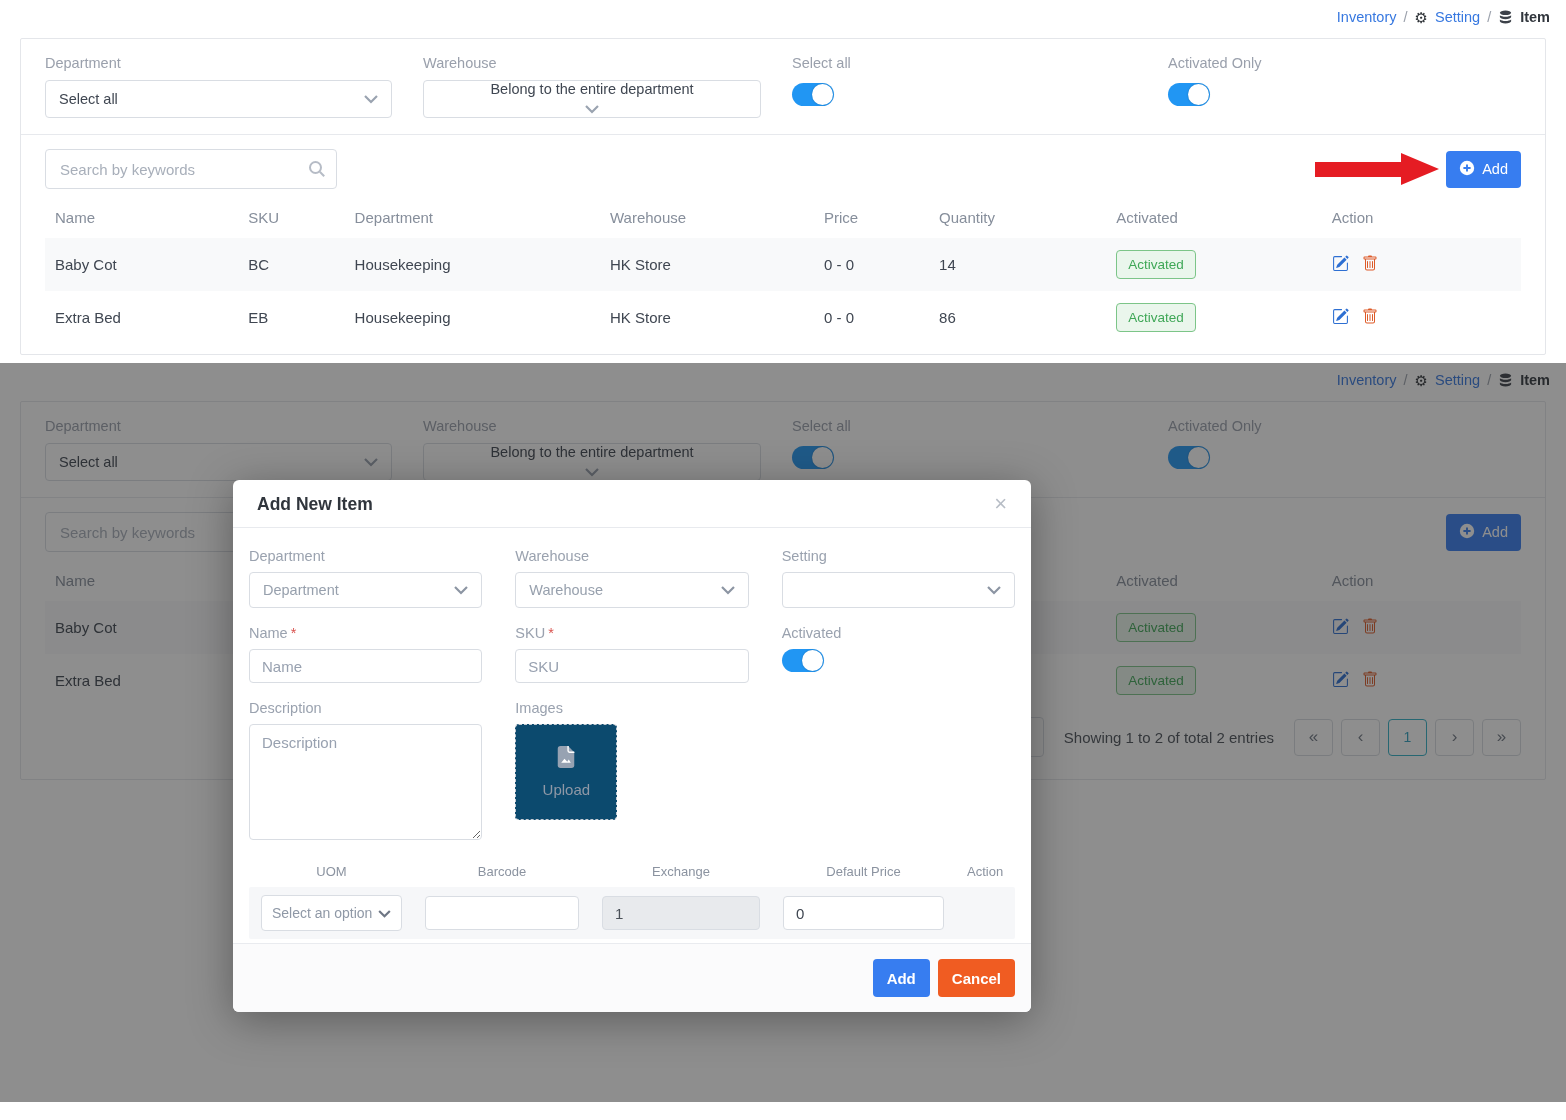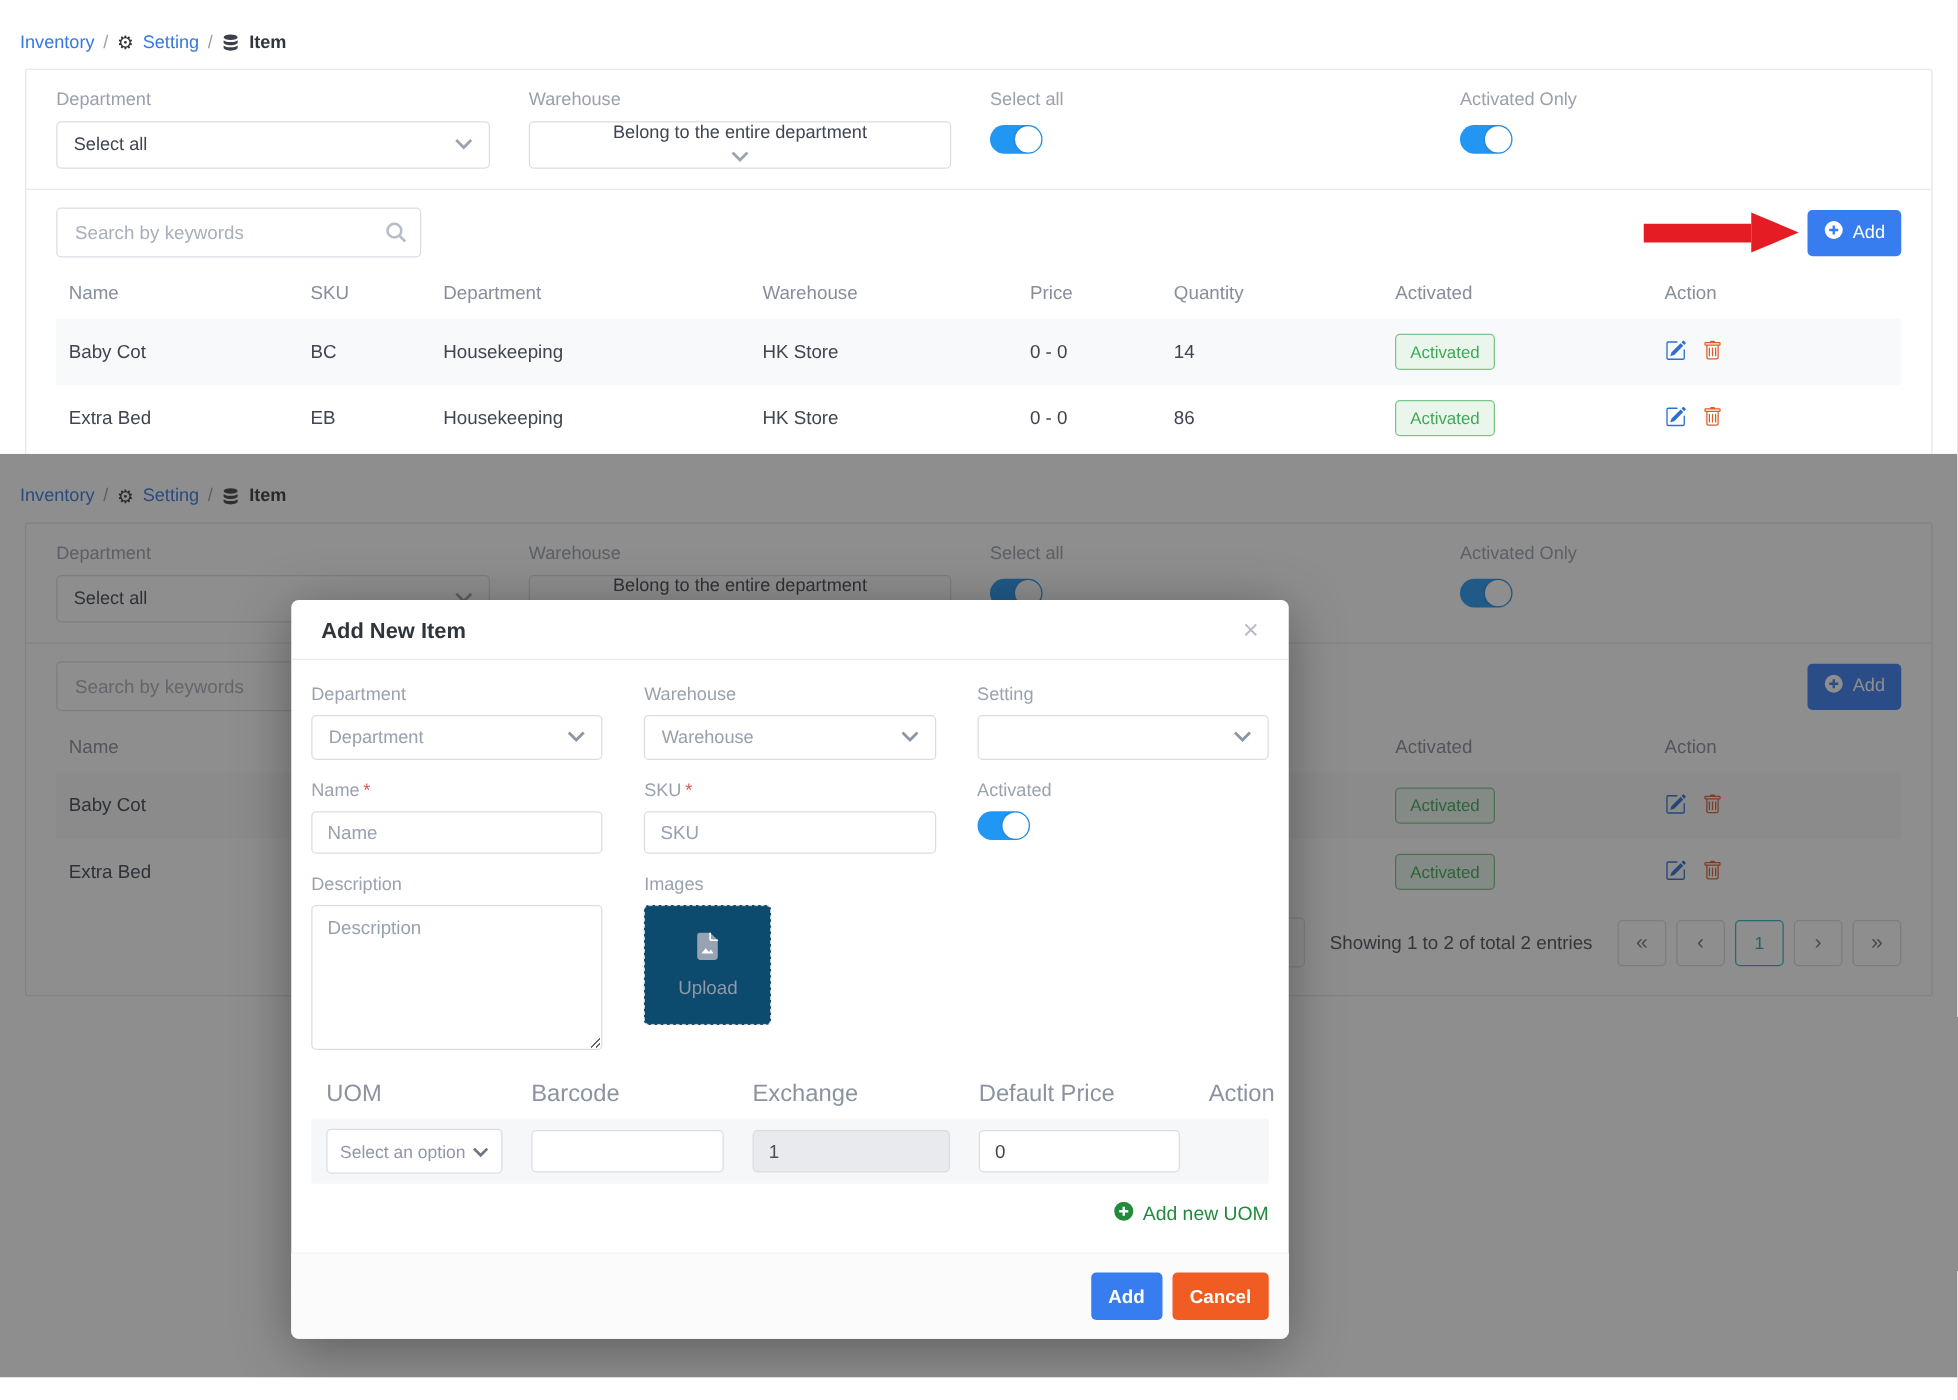--- a/index.html
+++ b/index.html
@@ -4,21 +4,21 @@
 <style>
   * { margin:0; padding:0; box-sizing:border-box; }
   html,body { width:1566px; background:#fff; font-family:"Liberation Sans","DejaVu Sans",sans-serif; color:#3f4651; }
   body { overflow:hidden; height:1120px; }
 
   
   .screen { position:relative; background:#fff; }
   .screen-top { height:363px; overflow:hidden; }
   .screen-bottom { height:739px; overflow:hidden; }
 
-  .breadcrumb { display:flex; align-items:center; gap:7px; padding:26px 16px 8px; font-size:14.5px; }
+  .breadcrumb { display:flex; align-items:center; gap:7px; padding:9px 16px 8px; font-size:14.5px;justify-content:flex-end; }
   .crumb-link { color:#3778e0; cursor:pointer; }
   .crumb-sep { color:#9aa0ab; }
   .crumb-current { color:#31363d; font-weight:bold; }
   .crumb-ico { display:inline-flex; align-items:center; }
   .gear-glyph { font-size:15px; color:#2f3338; line-height:1; }
 
   .card { margin:5px 20px 0; background:#fff; border:1px solid #e4e6ea; border-radius:2px; padding:16px 24px 10px; }
 
   
   .filters { display:flex; gap:31px; padding-bottom:16px; }
@@ -75,21 +75,21 @@
   .req { color:#d9534f; margin-left:3px; }
   .m-select { height:36px; color:#97a0ad; }
   .m-input { width:100%; height:34px; border:1px solid #d9dde3; border-radius:4px; padding:0 12px; font-size:15px; color:#3f4651; font-family:inherit; }
   .m-input::placeholder { color:#98a1b0; }
   .m-textarea { width:100%; height:116px; border:1px solid #d9dde3; border-radius:4px; padding:9px 12px; font-size:15px; color:#3f4651; font-family:inherit; resize:both; }
   .m-textarea::placeholder { color:#98a1b0; }
   .upload-box { width:102px; height:96px; border:1px dashed #c6ccd4; border-radius:4px; display:flex; flex-direction:column; align-items:center; justify-content:center; gap:9px; cursor:pointer; background:#0c4a6e; }
   .upload-text { font-size:15px; color:#8f98a6; }
 
   
-  .uom-head { display:flex; gap:23px; padding:0 12px; margin:20px 0 8px; font-size:19px; color:#8b93a0; }
+  .uom-head { display:flex; gap:23px; padding:0 12px; margin:20px 0 8px; font-size:13px; color:#8b93a0;text-align:center; }
   .uom-band { display:flex; gap:23px; align-items:center; background:#f6f7f9; padding:8px 12px; border-radius:2px; }
   .c-uom { width:141px; flex:0 0 auto; }
   .c-bar { width:154px; flex:0 0 auto; }
   .c-exc { width:158px; flex:0 0 auto; }
   .c-pri { width:161px; flex:0 0 auto; }
   .c-act { flex:1; }
   .uom-select { height:36px; font-size:14px; color:#8f98a6; padding:0 10px; }
   .input-disabled { background:#e8eaed; color:#4a5058; }
   .add-uom-row { display:flex; justify-content:flex-end; margin:14px 0 16px; }
   .add-uom-link { display:inline-flex; align-items:center; gap:7px; color:#218a3c; font-size:15.5px; background:none; border:none; cursor:pointer; font-family:inherit; }
@@ -497,29 +497,20 @@
           <span><svg width="13" height="8" viewBox="0 0 14 9">
                 <path d="M1 1l6 6 6-6" fill="none" stroke="#6e7684" stroke-width="2.4"></path>
               </svg></span>
         </div>
         <input class="m-input c-bar" type="text" value="" style="">
         <input class="m-input input-disabled c-exc" type="text" disabled="" value="1" style="">
         <input class="m-input c-pri" type="text" value="0" style="">
         <span class="c-act"></span>
       </div>
 
-      <div class="add-uom-row">
-        <button class="add-uom-link">
-          <span><svg width="16" height="16" viewBox="0 0 16 16">
-                <circle cx="8" cy="8" r="7.6" fill="#218a3c"></circle>
-                <path d="M8 4.4v7.2M4.4 8h7.2" stroke="#fff" stroke-width="1.9"></path>
-              </svg></span>
-          <span>Add new UOM</span>
-        </button>
-      </div>
     </div>
 
     <div class="modal-footer">
       <button class="btn-primary">Add</button>
       <button class="btn-cancel">Cancel</button>
     </div>
   </div>
 </section>
 
 <div class="bottom-strip"></div>

